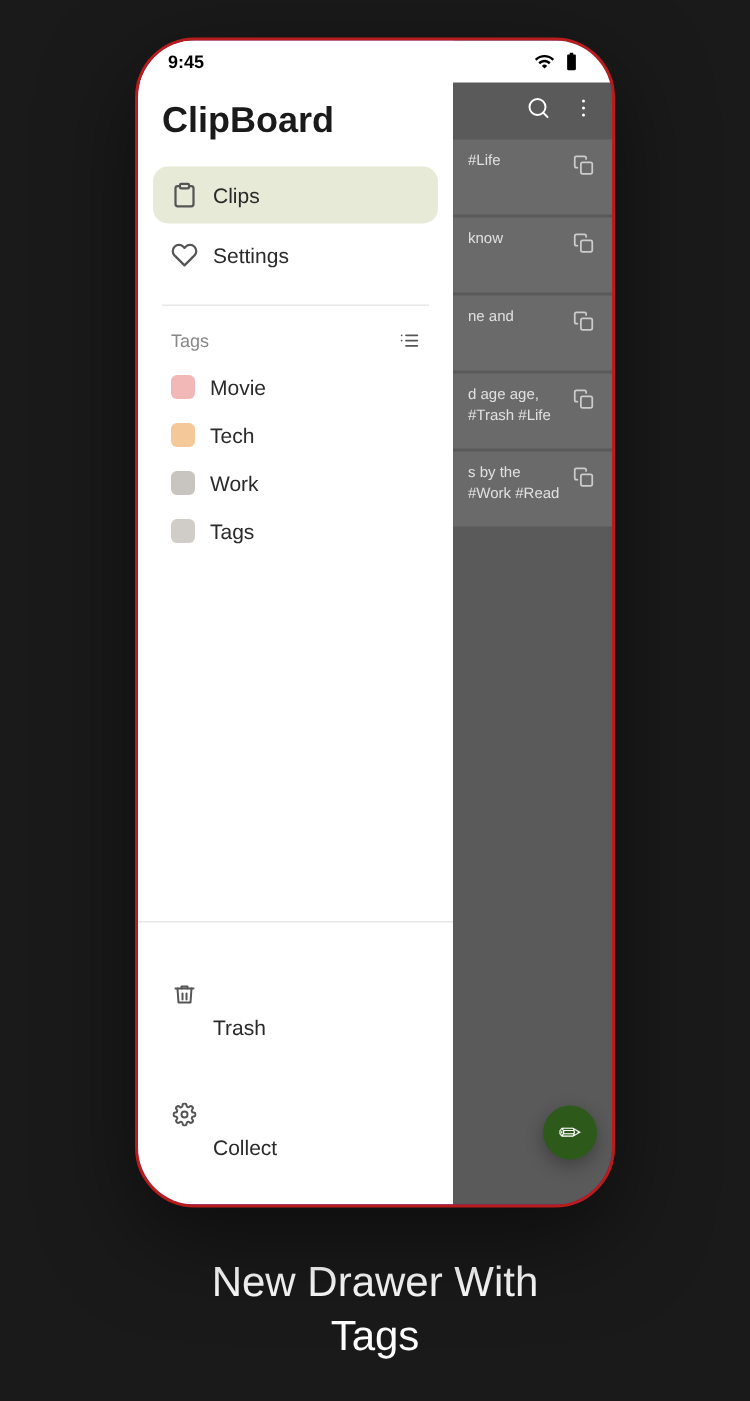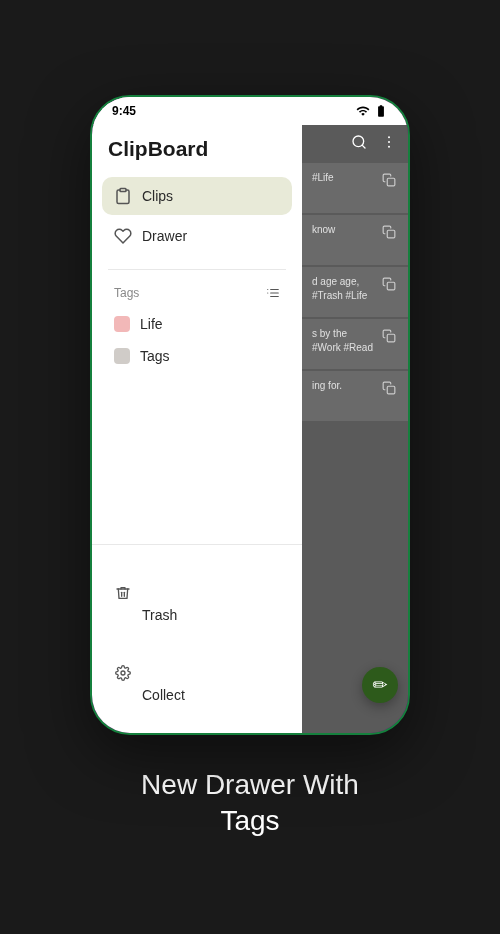--- a/index.html
+++ b/index.html
@@ -12,26 +12,26 @@
       flex-direction: column;
       align-items: center;
       justify-content: center;
       font-family: 'Segoe UI', Arial, sans-serif;
       overflow: hidden;
     }
 
     .phone-container {
       position: relative;
       width: 320px;
-      height: 640px;
+      height: 780px;
       background: #701a75;
       border-radius: 40px;
       overflow: hidden;
       box-shadow: 0 20px 60px rgba(0,0,0,0.5);
-      border: 2px solid #15803d;
+      border: 2px solid #b91c1c;
     }
 
     .phone-screen {
       width: 100%;
       height: 100%;
       display: flex;
       flex-direction: row;
       overflow: hidden;
     }
 
@@ -77,21 +77,21 @@
       display: flex;
       flex-direction: column;
       z-index: 5;
     }
 
     .drawer-header {
       padding: 12px 16px 8px;
     }
 
     .drawer-title {
-      font-size: 21px;
+      font-size: 24px;
       font-weight: 700;
       color: #1a1a1a;
     }
 
     .drawer-nav {
       padding: 8px 10px;
     }
 
     .nav-item {
       display: flex;
@@ -338,21 +338,21 @@
           </div>
           <span class="nav-item-label">Clips</span>
         </div>
 
         <div class="nav-item">
           <div class="nav-icon">
             <svg width="18" height="18" viewBox="0 0 24 24" fill="none" stroke="#555" stroke-width="2" stroke-linecap="round" stroke-linejoin="round">
               <path d="M20.84 4.61a5.5 5.5 0 0 0-7.78 0L12 5.67l-1.06-1.06a5.5 5.5 0 0 0-7.78 7.78l1.06 1.06L12 21.23l7.78-7.78 1.06-1.06a5.5 5.5 0 0 0 0-7.78z"></path>
             </svg>
           </div>
-          <span class="nav-item-label">Drawer</span>
+          <span class="nav-item-label">Settings</span>
         </div>
       </div>
 
       <div class="divider"></div>
 
       <div class="tags-section">
         <div class="tags-header">
           <span class="tags-label">Tags</span>
           <div class="tags-edit-icon">
             <svg width="14" height="14" viewBox="0 0 24 24" fill="none" stroke="currentColor" stroke-width="2" stroke-linecap="round" stroke-linejoin="round">
@@ -361,21 +361,29 @@
               <line x1="8" y1="18" x2="21" y2="18"></line>
               <line x1="3" y1="6" x2="3.01" y2="6"></line>
               <line x1="3" y1="12" x2="3.01" y2="12"></line>
             </svg>
           </div>
         </div>
 
         <div id="tag-list">
             <div class="tag-item">
               <div class="tag-dot" style="background: rgb(242, 184, 184);"></div>
-              <span class="tag-label">Life</span>
+              <span class="tag-label">Movie</span>
+            </div>
+            <div class="tag-item">
+              <div class="tag-dot" style="background: rgb(245, 200, 154);"></div>
+              <span class="tag-label">Tech</span>
+            </div>
+            <div class="tag-item">
+              <div class="tag-dot" style="background: rgb(200, 196, 192);"></div>
+              <span class="tag-label">Work</span>
             </div>
             <div class="tag-item">
               <div class="tag-dot" style="background: rgb(208, 204, 200);"></div>
               <span class="tag-label">Tags</span>
             </div>
           </div>
       </div>
 
       <div class="drawer-footer">
         <div class="footer-item">
@@ -428,43 +436,43 @@
               </svg></div>
           </div>
           <div class="clip-item">
             <div class="clip-text">know</div>
             <div class="clip-copy-icon"><svg width="14" height="14" viewBox="0 0 24 24" fill="none" stroke="currentColor" stroke-width="2" stroke-linecap="round" stroke-linejoin="round">
                 <rect x="9" y="9" width="13" height="13" rx="2" ry="2"></rect>
                 <path d="M5 15H4a2 2 0 0 1-2-2V4a2 2 0 0 1 2-2h9a2 2 0 0 1 2 2v1"></path>
               </svg></div>
           </div>
           <div class="clip-item">
+            <div class="clip-text">ne and</div>
+            <div class="clip-copy-icon"><svg width="14" height="14" viewBox="0 0 24 24" fill="none" stroke="currentColor" stroke-width="2" stroke-linecap="round" stroke-linejoin="round">
+                <rect x="9" y="9" width="13" height="13" rx="2" ry="2"></rect>
+                <path d="M5 15H4a2 2 0 0 1-2-2V4a2 2 0 0 1 2-2h9a2 2 0 0 1 2 2v1"></path>
+              </svg></div>
+          </div>
+          <div class="clip-item">
             <div class="clip-text">d age
 age,
 #Trash #Life</div>
             <div class="clip-copy-icon"><svg width="14" height="14" viewBox="0 0 24 24" fill="none" stroke="currentColor" stroke-width="2" stroke-linecap="round" stroke-linejoin="round">
                 <rect x="9" y="9" width="13" height="13" rx="2" ry="2"></rect>
                 <path d="M5 15H4a2 2 0 0 1-2-2V4a2 2 0 0 1 2-2h9a2 2 0 0 1 2 2v1"></path>
               </svg></div>
           </div>
           <div class="clip-item">
             <div class="clip-text">s by the
 #Work #Read</div>
             <div class="clip-copy-icon"><svg width="14" height="14" viewBox="0 0 24 24" fill="none" stroke="currentColor" stroke-width="2" stroke-linecap="round" stroke-linejoin="round">
                 <rect x="9" y="9" width="13" height="13" rx="2" ry="2"></rect>
                 <path d="M5 15H4a2 2 0 0 1-2-2V4a2 2 0 0 1 2-2h9a2 2 0 0 1 2 2v1"></path>
               </svg></div>
           </div>
-          <div class="clip-item">
-            <div class="clip-text">ing for.</div>
-            <div class="clip-copy-icon"><svg width="14" height="14" viewBox="0 0 24 24" fill="none" stroke="currentColor" stroke-width="2" stroke-linecap="round" stroke-linejoin="round">
-                <rect x="9" y="9" width="13" height="13" rx="2" ry="2"></rect>
-                <path d="M5 15H4a2 2 0 0 1-2-2V4a2 2 0 0 1 2-2h9a2 2 0 0 1 2 2v1"></path>
-              </svg></div>
-          </div>
         </div>
     </div>
   </div>
 
   <div class="fab-button">
     <span class="fab-icon">✏</span>
   </div>
 </div>
 
 <div class="bottom-text">

